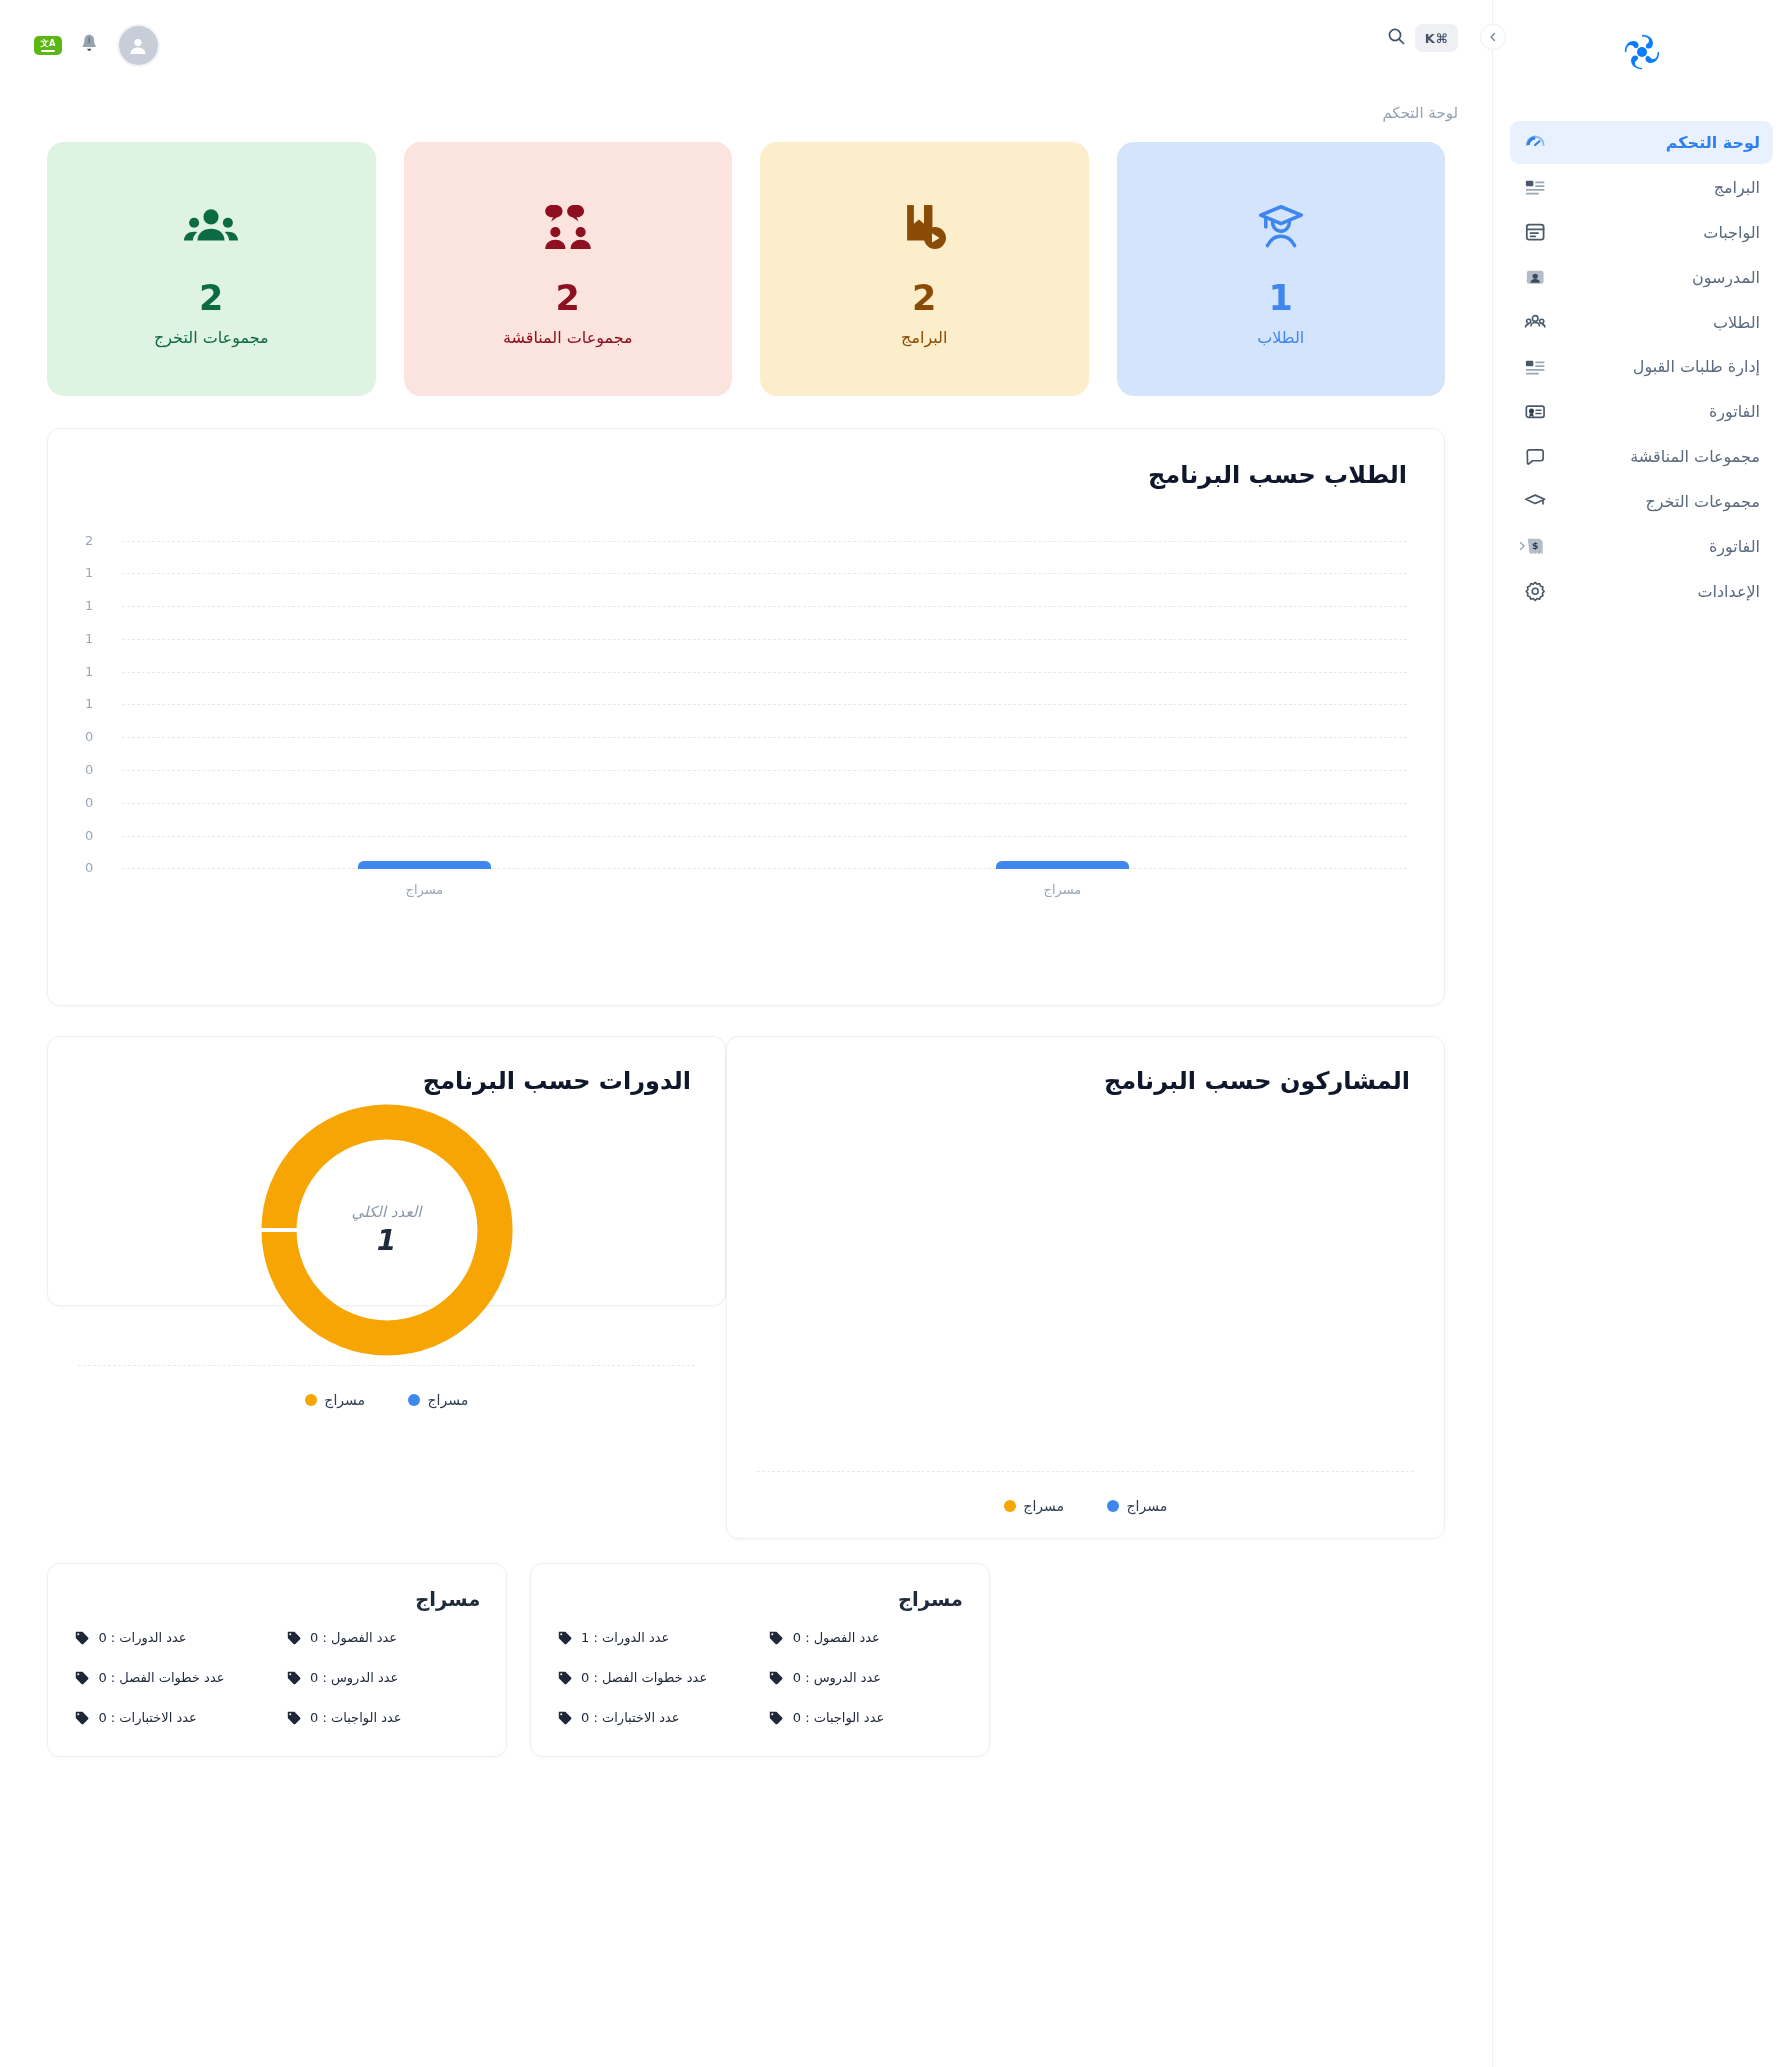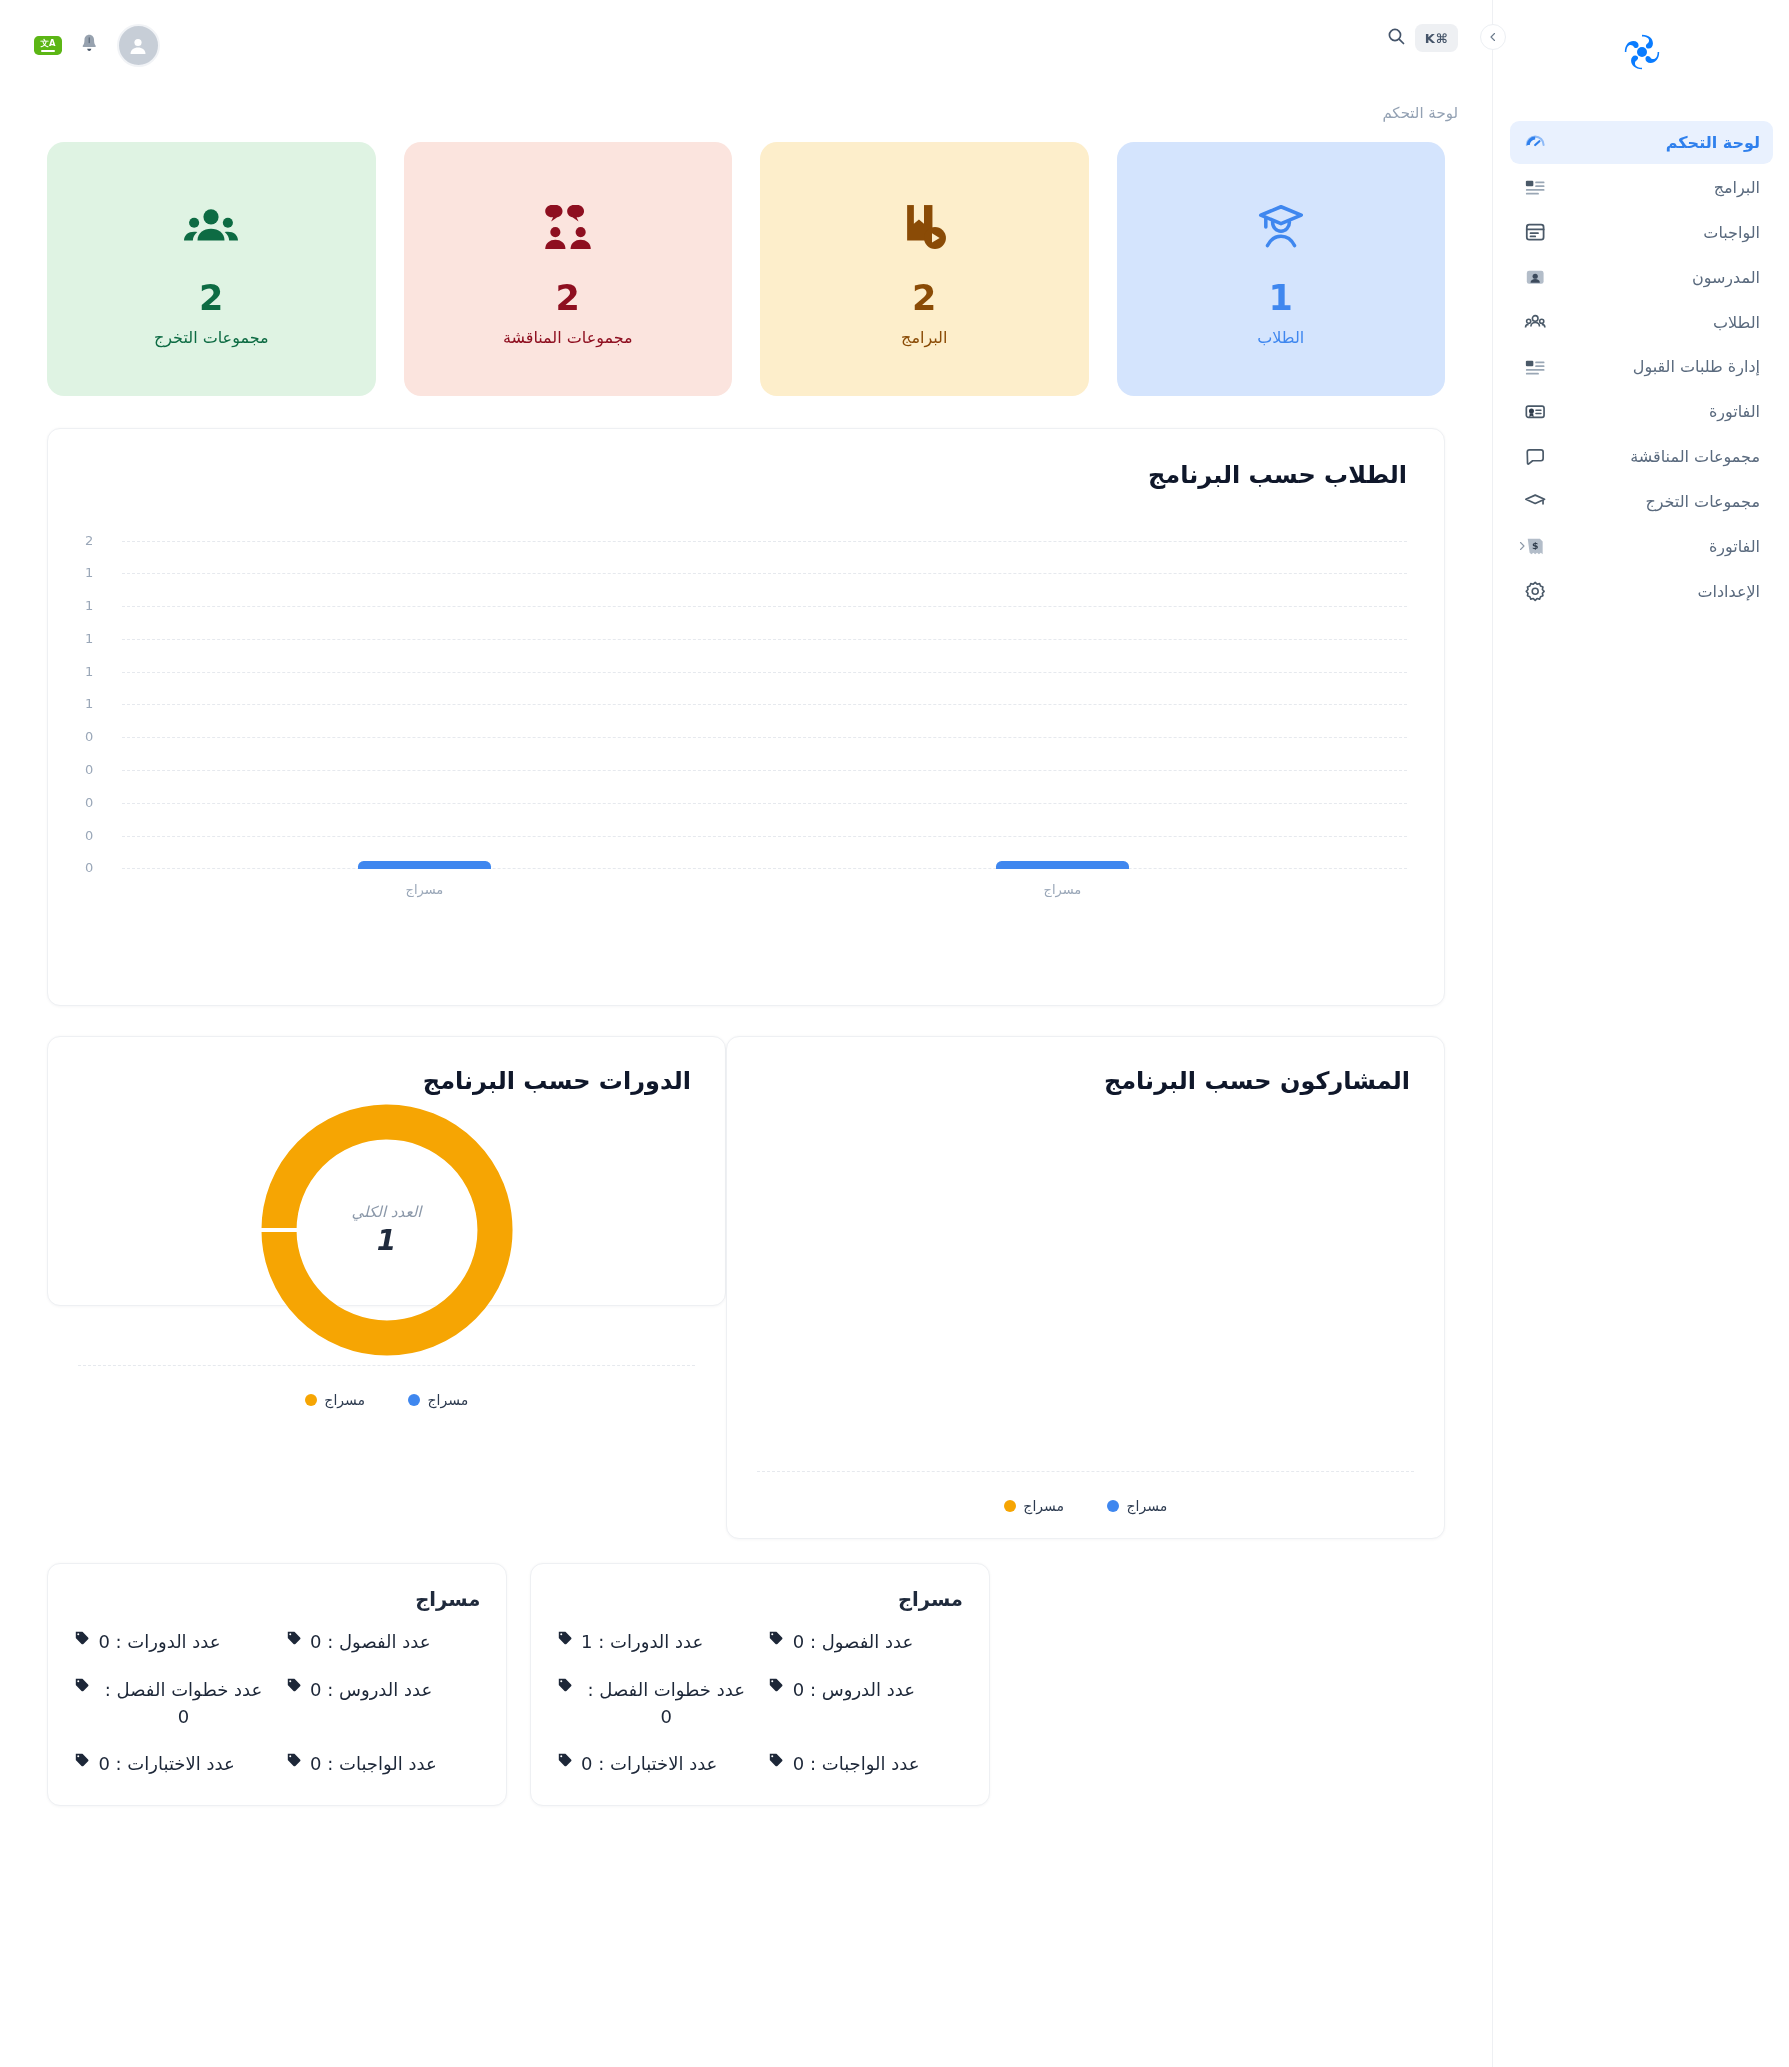--- a/index.html
+++ b/index.html
@@ -136,21 +136,21 @@
   
   .section-title { margin-top: 48px; text-align: right; font-size: 25px; font-weight: bold; color: #222e42; padding-left: 0; }
   .prog-grid { display: flex; flex-direction: row-reverse; gap: 22.4px; margin-top: 24px; padding-right: 455px; }
   .prog-card { flex: 1; padding: 24px 26px 28px; }
   .prog-name { font-size: 19.6px; font-weight: bold; color: #1f2a3c; text-align: right; }
   .prog-rows { margin-top: 17px; display: flex; flex-direction: column; gap: 20.5px; }
   .prog-row { display: flex; flex-direction: row-reverse; gap: 17px; }
   .prog-cell { flex: 1; display: flex; flex-direction: row-reverse; align-items: flex-start; gap: 8.4px; }
   .tag-ico { flex: 0 0 16px; margin-top: 1.9px; }
   .tag-ico svg { width: 16px; height: 16px; display: block; }
-  .prog-txt { font-size: 18px; color: #1d2738; line-height: 1.5; text-align: center; }
+  .prog-txt { font-size: 13px; color: #1d2738; line-height: 1.5; text-align: center; }
 </style>
 </head>
 <body>
 
 <div class="app">
 
   <div class="main">
 
     <div class="topbar">
       <div class="topbar-left">

